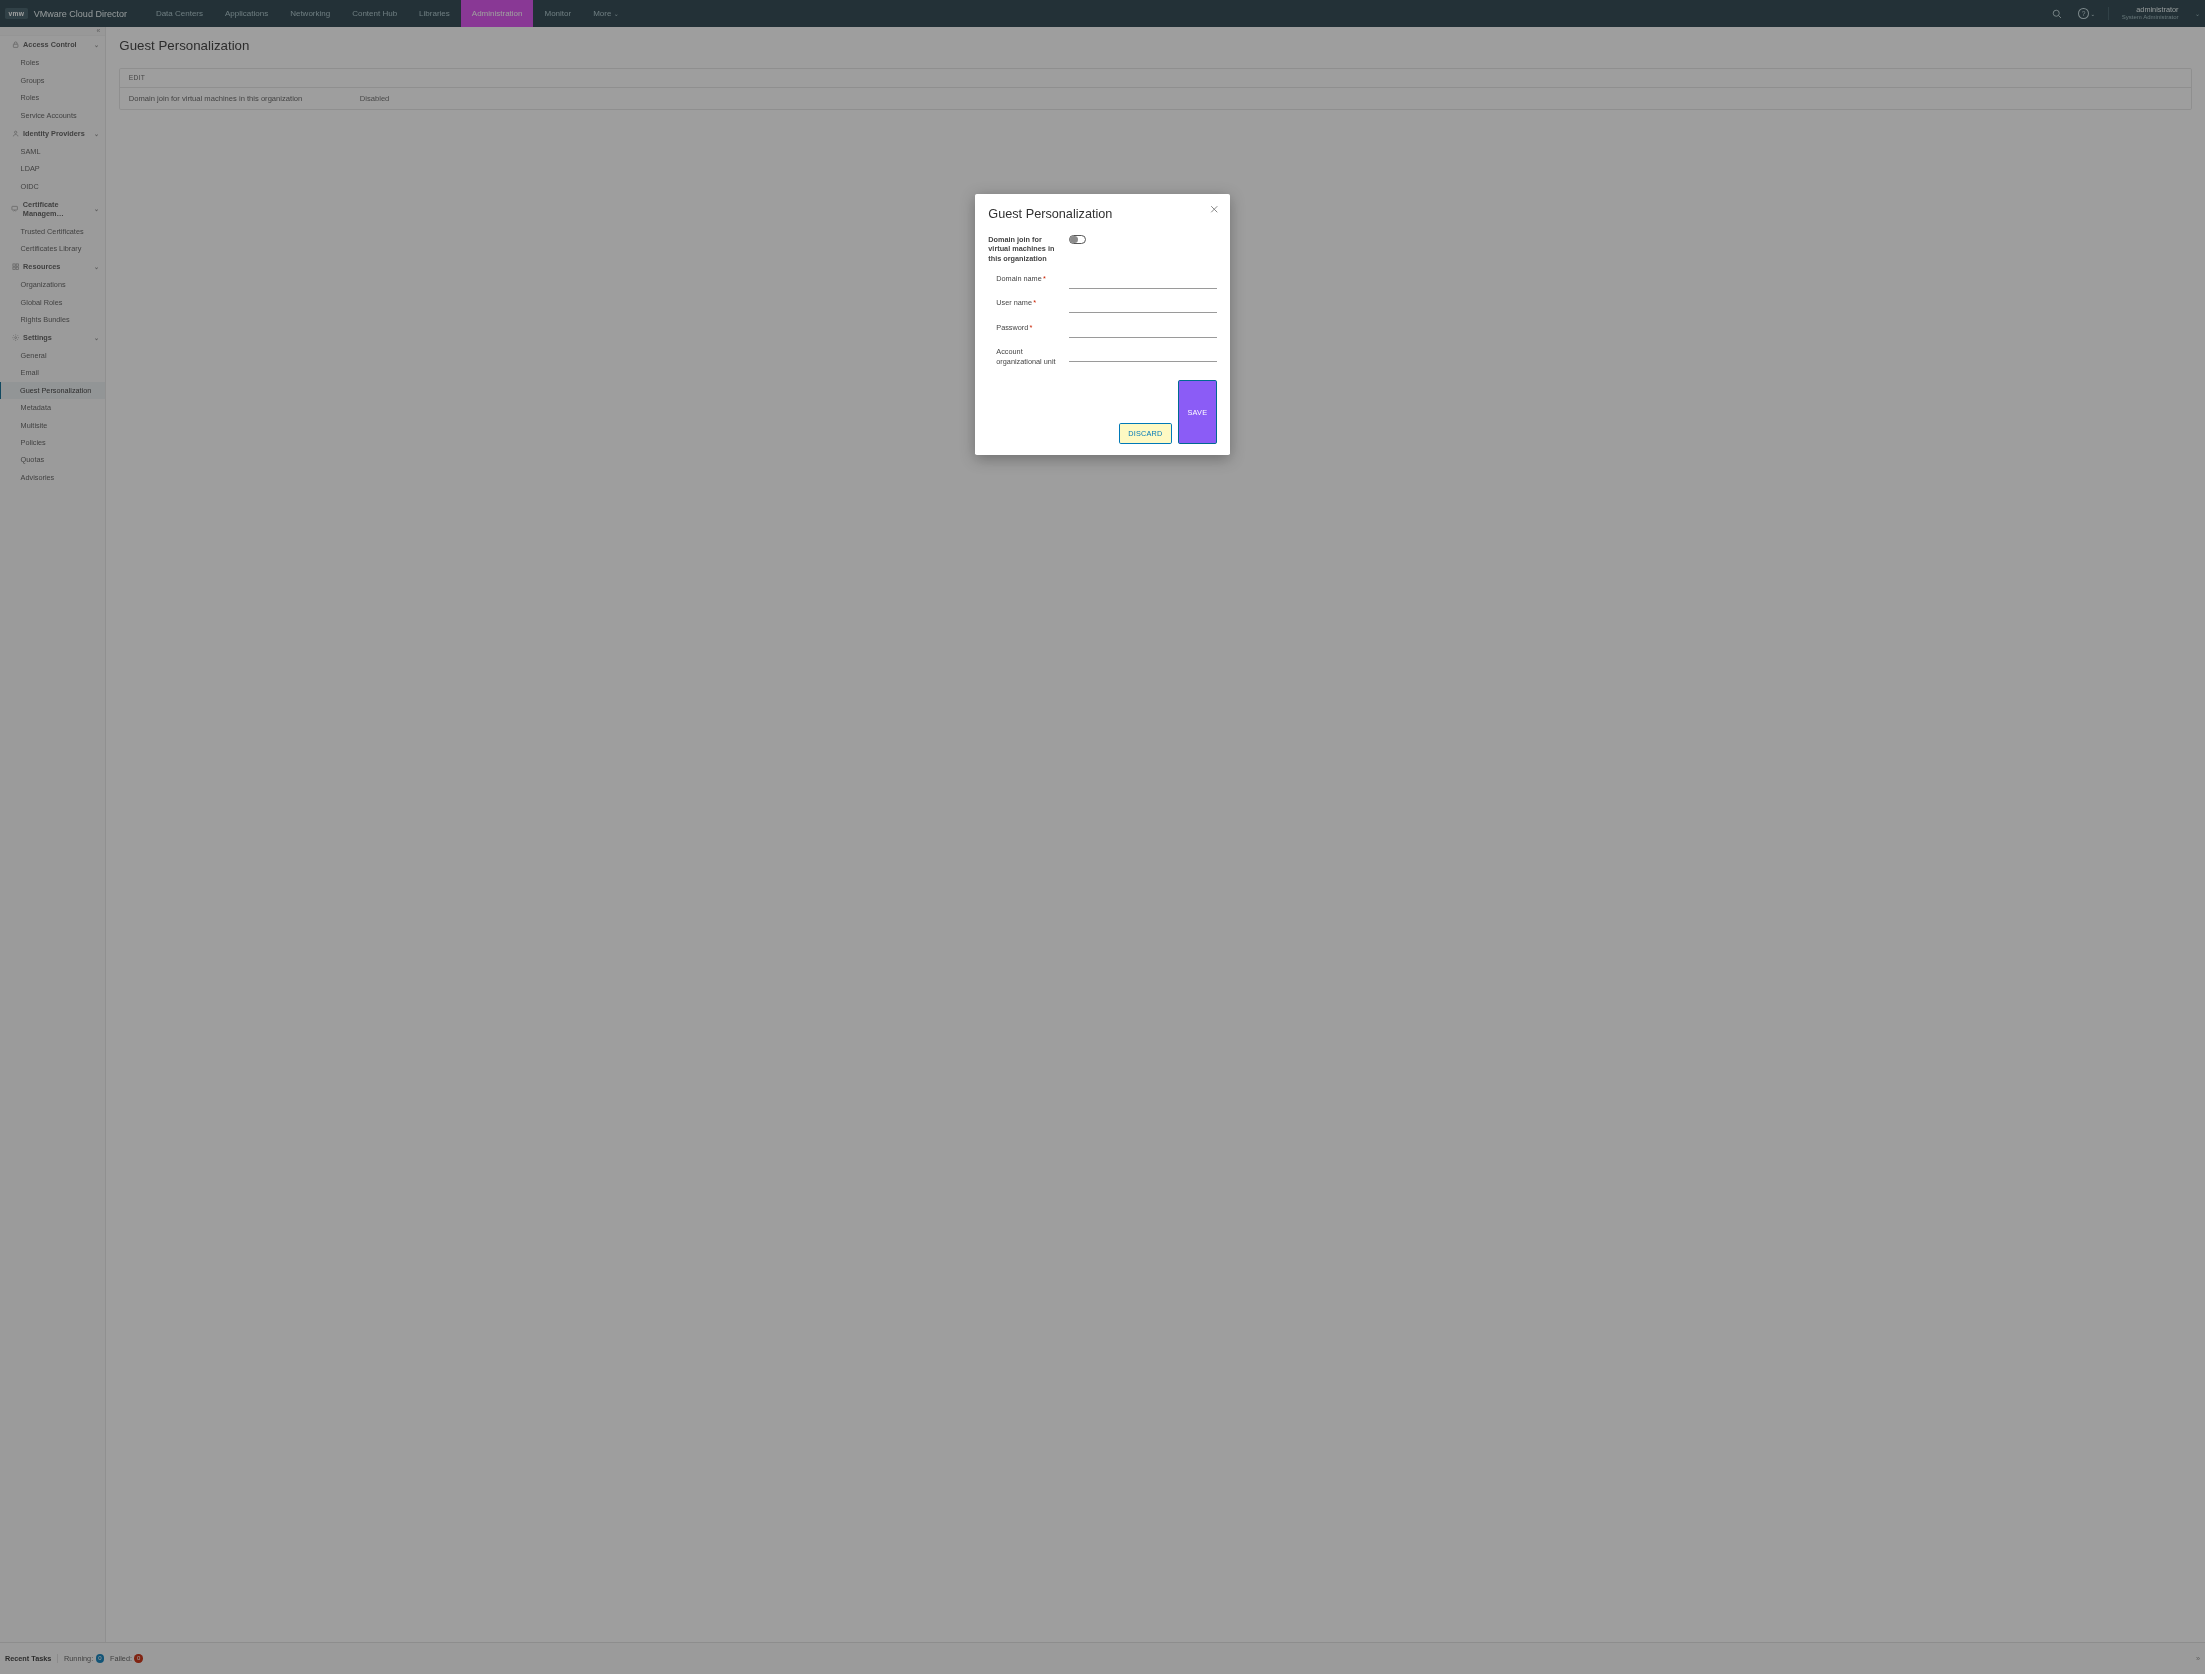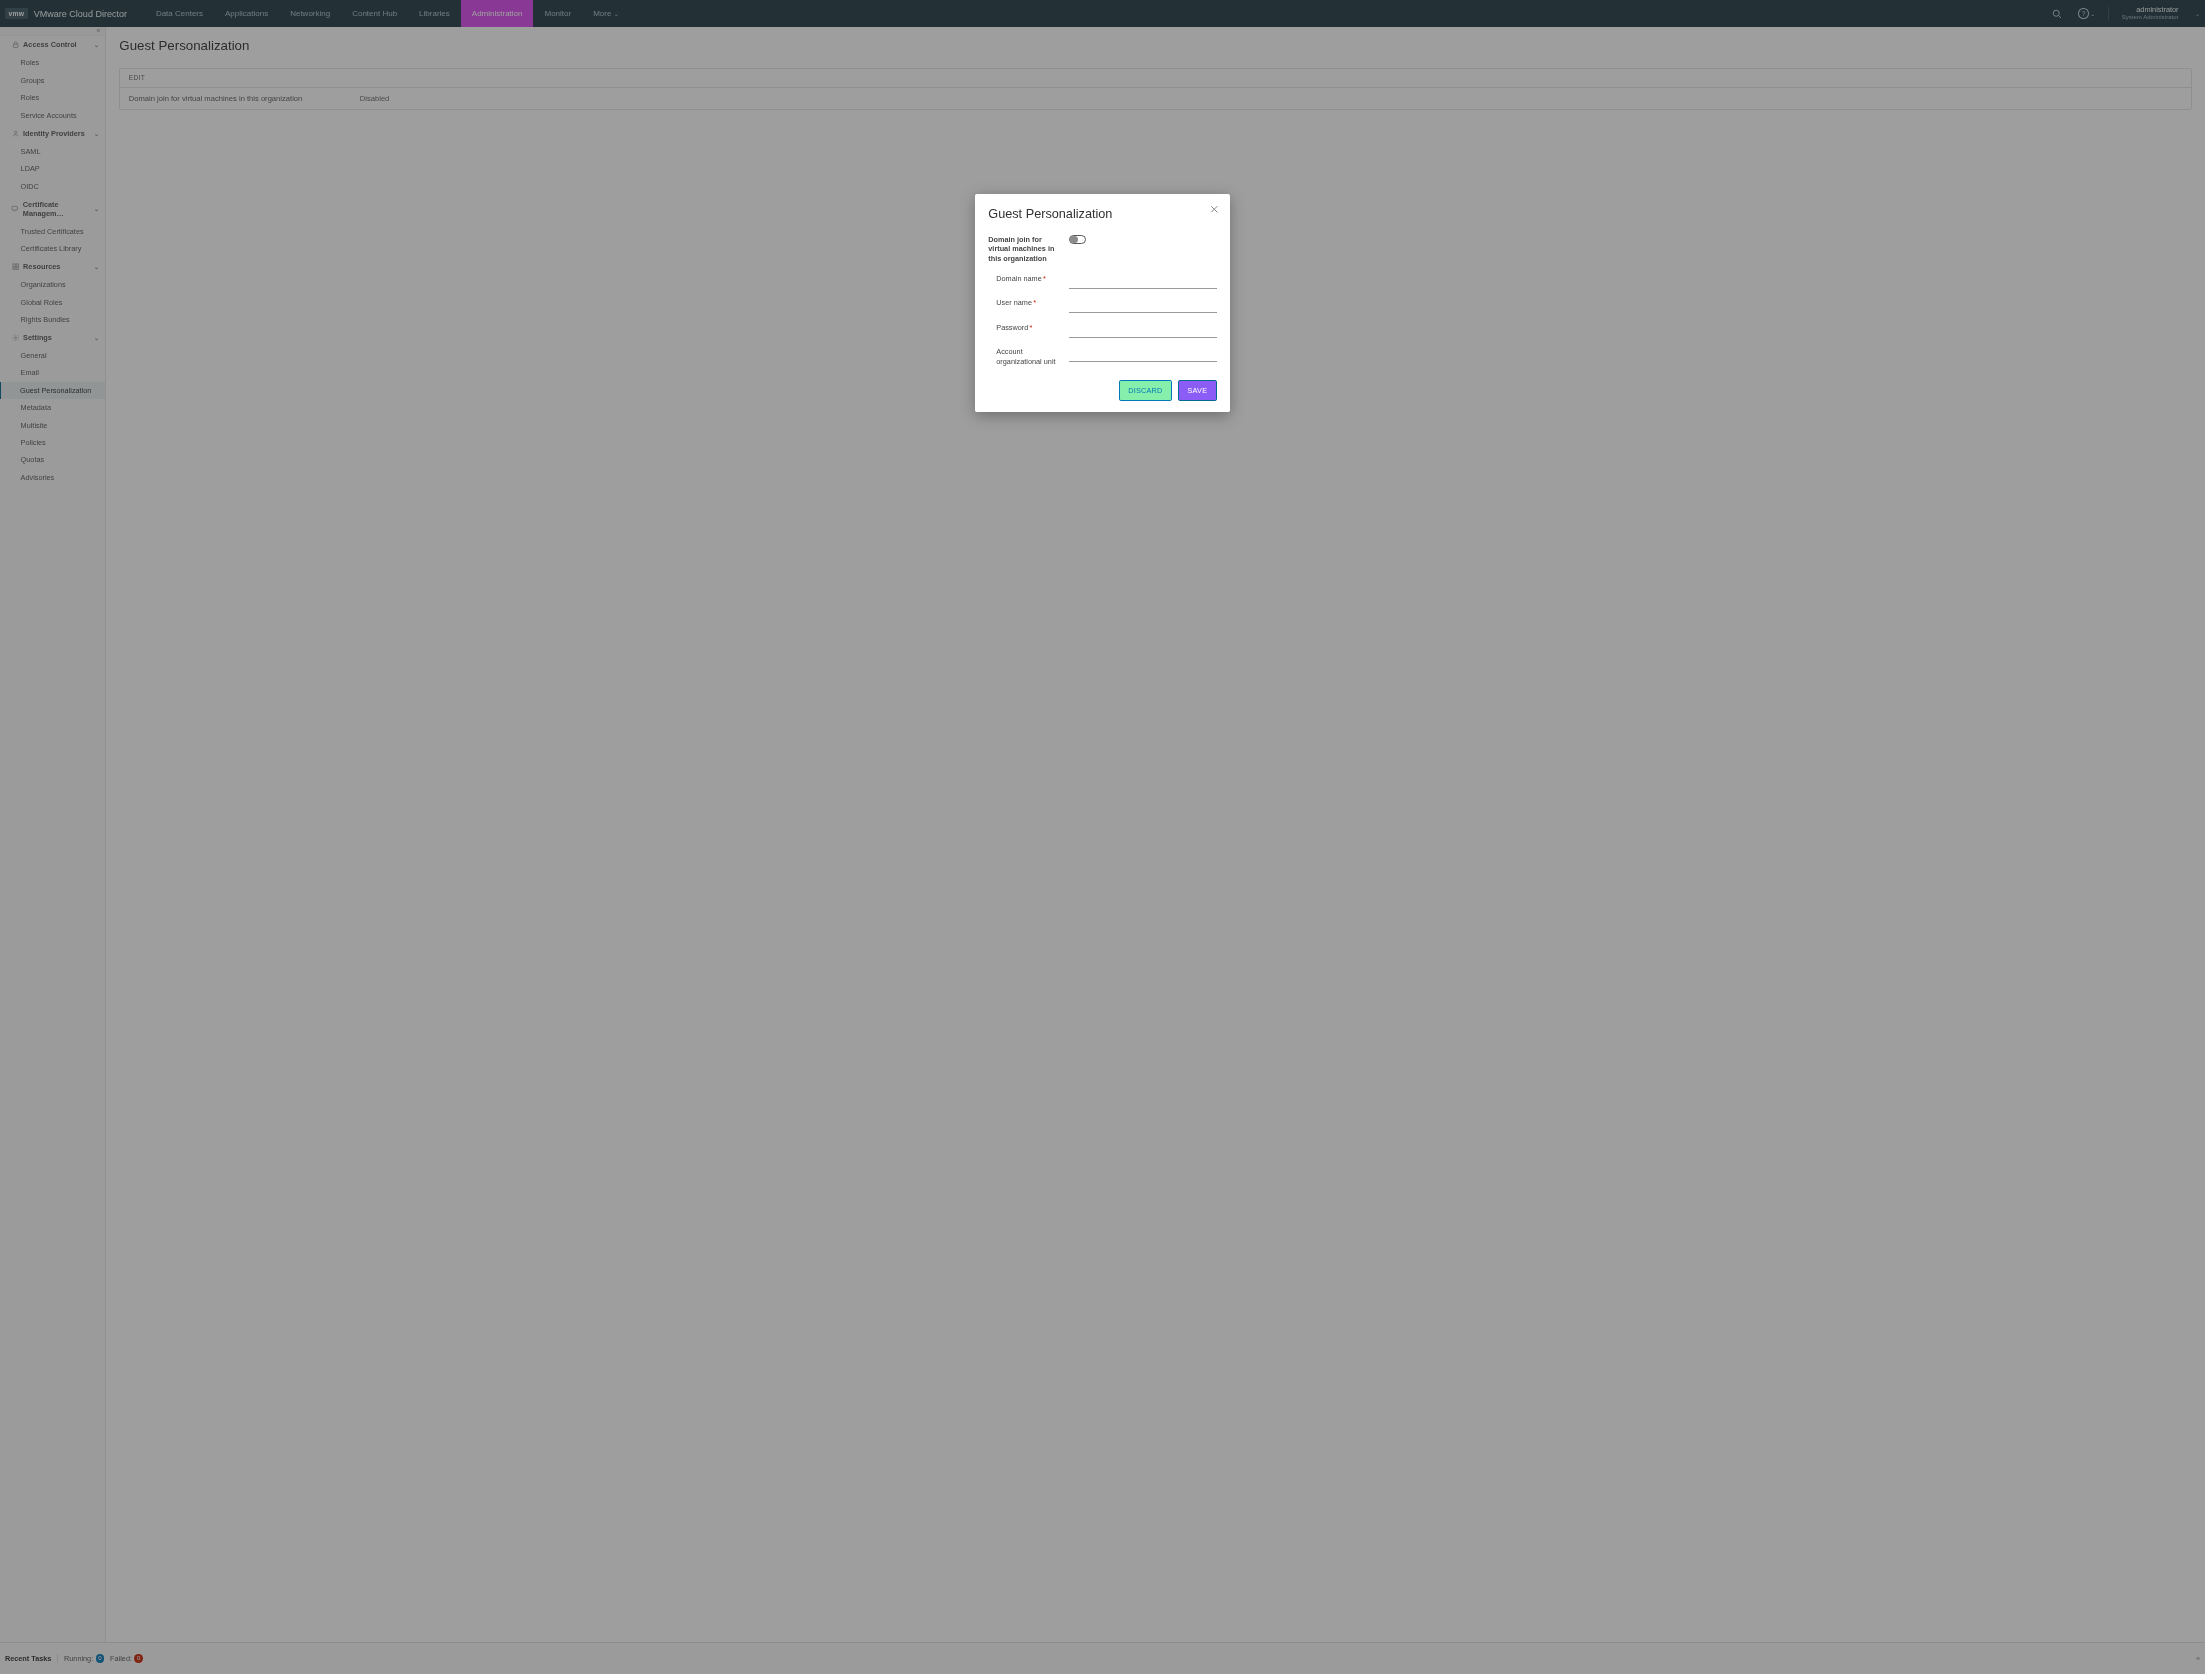--- a/index.html
+++ b/index.html
@@ -67,21 +67,21 @@
   .req { color:#c92100; margin-left:1.2px; }
   .fctrl { flex:1; }
   .inp { width:100%; border:none; border-bottom:0.6px solid #9a9a9a; padding: 2.4px 1.2px 2.4px; font-size:7.6px; background:transparent; outline:none; }
 
   
   .toggle { width:17px; height:9.7px; border:0.6px solid #565656; border-radius:4.9px; position:relative; cursor:pointer; background:#fff; }
   .toggle .knob { position:absolute; top:0.6px; left:0.6px; width:7.3px; height:7.3px; border-radius:50%; background:#8c8c8c; transition:.15s; }
 
   .modal-actions { display:flex; justify-content:flex-end; gap:6px; margin-top: 13.3px; }
   .btn { font-size:7.3px; letter-spacing:0.2px; padding: 4.9px 8.5px; border-radius:1.8px; cursor:pointer; }
-  .btn.outline { background:#86efac; border:0.6px solid #0079b8; color:#0079b8; }
+  .btn.outline { background:#fef9c3; border:0.6px solid #0079b8; color:#0079b8;margin-top:43px; }
   .btn.primary { background:#8b5cf6; border:0.6px solid #006a91; color:#fff; }
 
   svg { display:block; }
 </style>
 </head>
 <body>
 
 <div class="topnav">
   <span class="brand-chip">vmw</span>
   <span class="brand">VMware Cloud Director</span>

